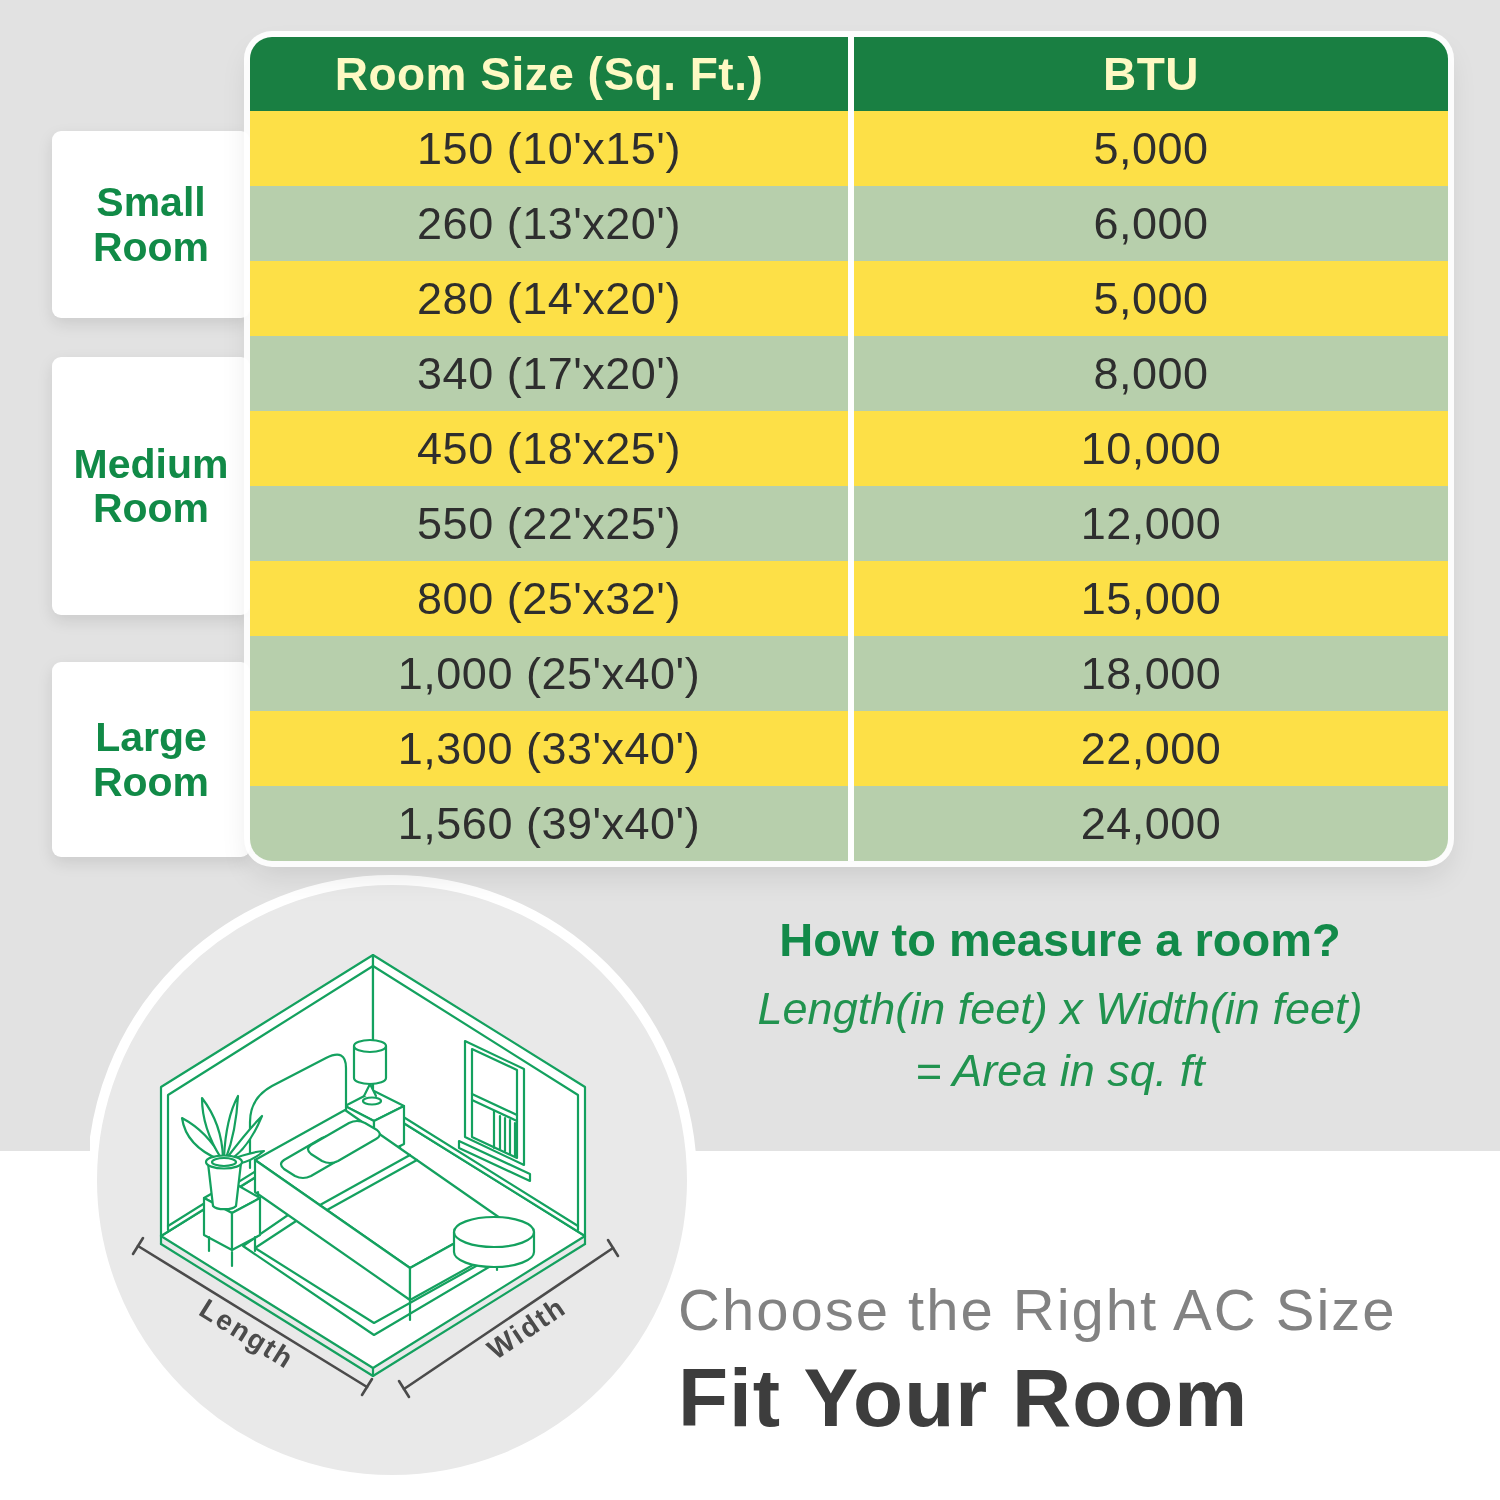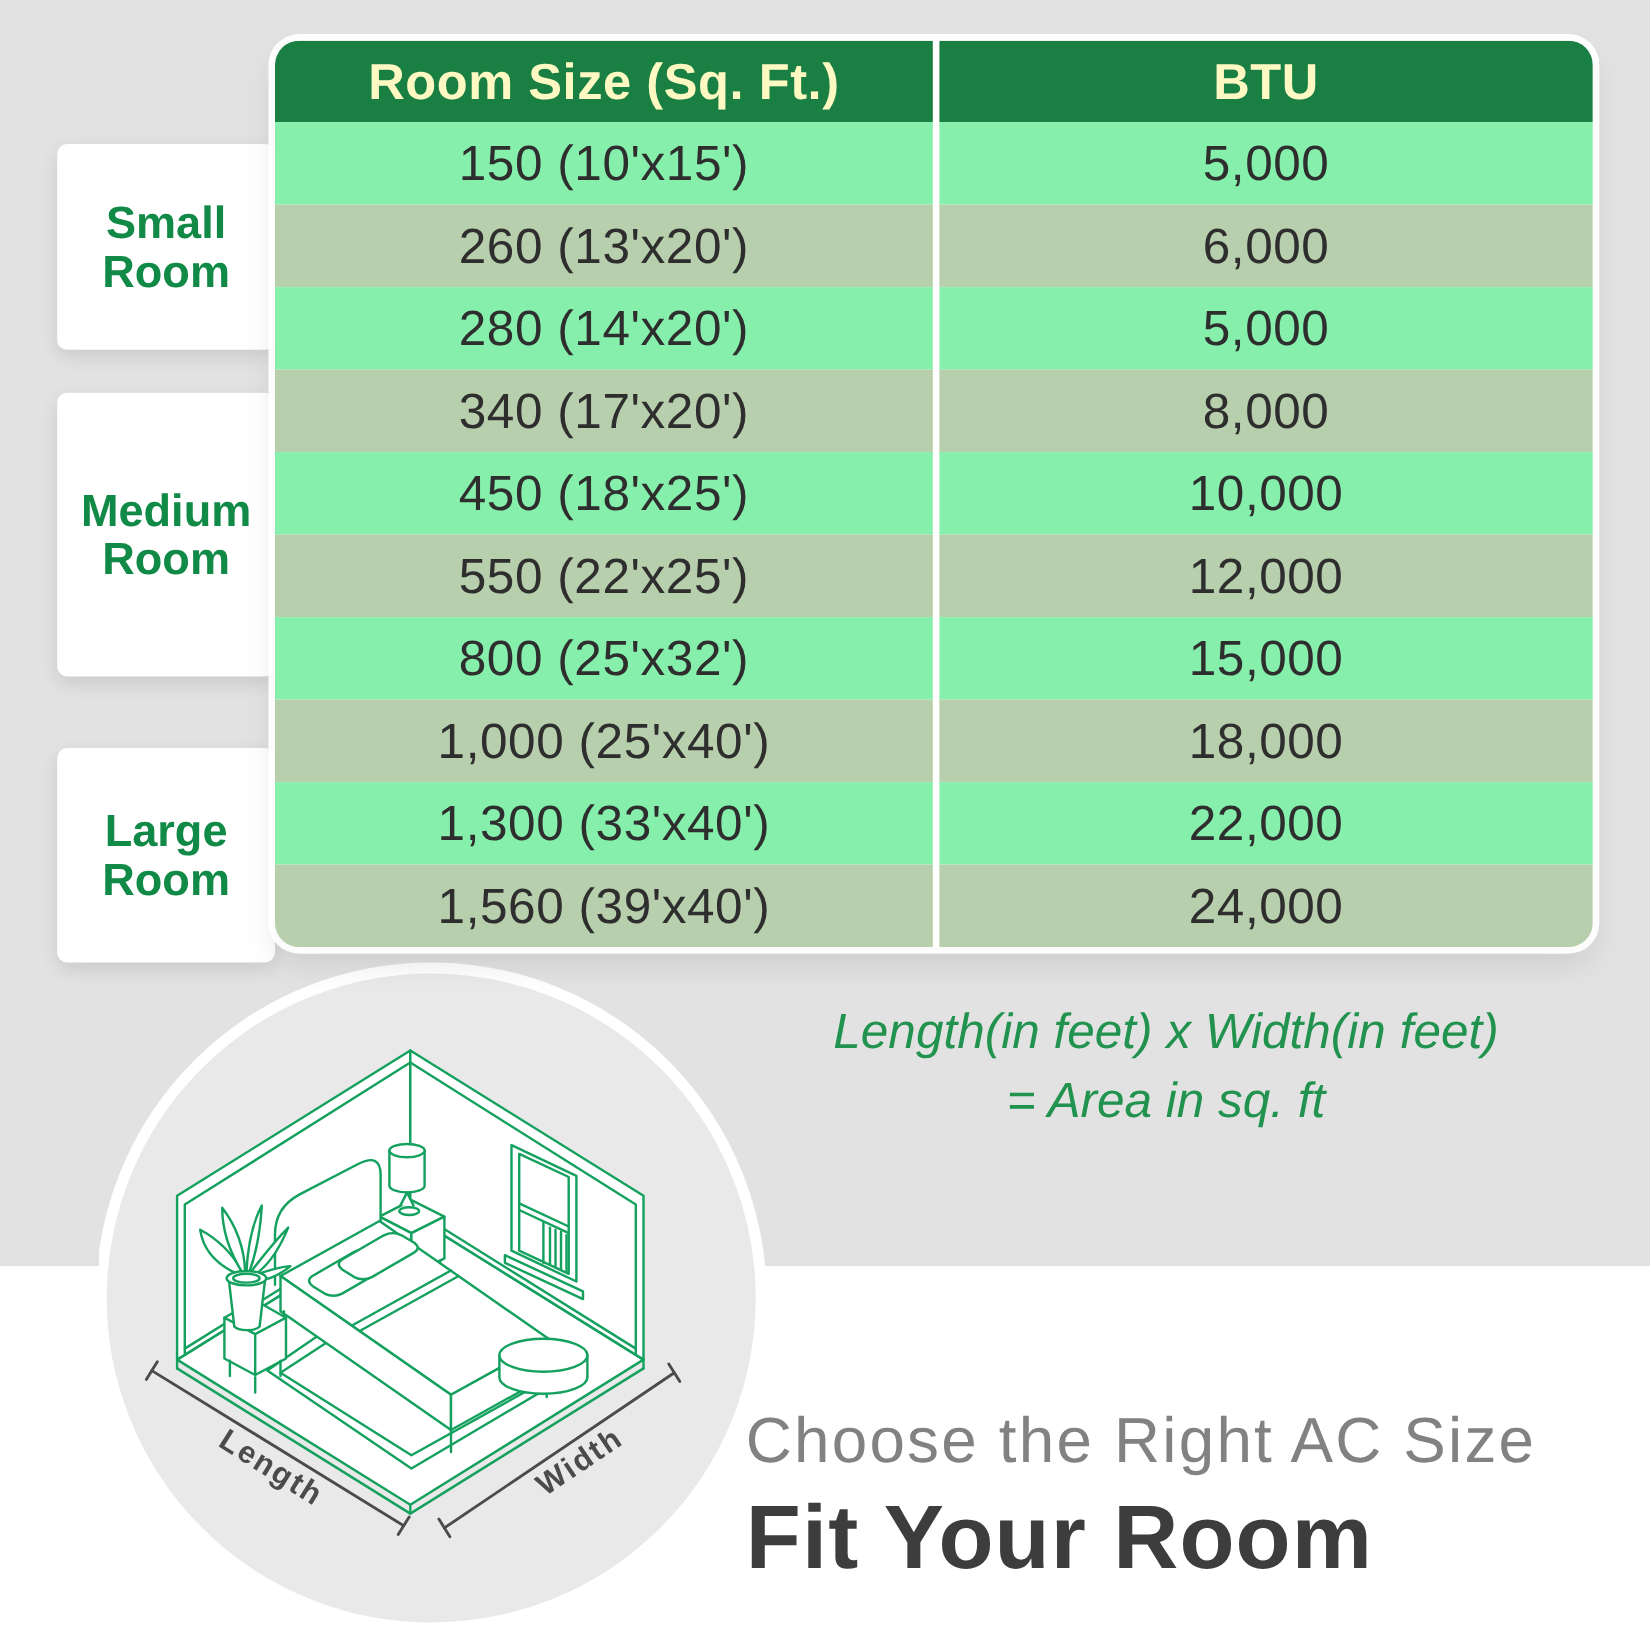--- a/index.html
+++ b/index.html
@@ -12,34 +12,34 @@
   
   .btu-table{
     position:absolute;left:250px;top:37px;width:1198px;height:824px;
     display:grid;grid-template-columns:598px 594px;grid-template-rows:74px repeat(10,75px);
     column-gap:6px;background:#ffffff;border-radius:22px;overflow:hidden;
     box-shadow:0 0 0 6px rgba(255,255,255,.92),0 14px 30px rgba(0,0,0,.10);
     z-index:3;
   }
   .cell{display:flex;align-items:center;justify-content:center;}
   .th{background:#197f42;color:#fef9c3;font-weight:bold;font-size:46px;letter-spacing:.5px;}
-  .light{background:#86efac;}
+  .light{background:#fde047;}
   .dark{background:#b7cfac;}
   .td{color:#2e2e2e;font-size:45px;letter-spacing:.5px;}
 
   
   .cat-card{
     position:absolute;left:52px;width:198px;background:#ffffff;border-radius:9px;
     display:flex;align-items:center;justify-content:center;text-align:center;
     box-shadow:0 6px 16px rgba(0,0,0,.10);z-index:2;
   }
   .cat-card .lbl{color:#118a47;font-weight:bold;font-size:41px;line-height:1.08;}
   .cat-small{top:131px;height:187px;}
   .cat-medium{top:357px;height:258px;}
-  .cat-large{top:680px;height:195px;}
+  .cat-large{top:662px;height:195px;}
 
   
   .measure{position:absolute;left:640px;top:912px;width:840px;text-align:center;z-index:2;}
   .measure-title{color:#128a49;font-weight:bold;font-size:47px;margin:0 0 16px 0;}
   .measure-line{color:#21934f;font-size:45px;margin:0 0 10px 0;font-style:italic;}
 
   
   .footer{position:absolute;left:678px;top:1276px;z-index:2;}
   .footer-subtitle{color:#828282;font-size:58px;letter-spacing:2px;margin:0;}
   .footer-title{color:#3d3d3d;font-weight:bold;font-size:82px;letter-spacing:1px;margin:8px 0 0 0;}
@@ -203,20 +203,21 @@
         <line x1="314" y1="519" x2="523" y2="378"></line>
         <line x1="309" y1="511" x2="319" y2="527"></line>
         <line x1="518" y1="370" x2="528" y2="386"></line>
       </g>
     </g>
     <text transform="translate(152,472) rotate(32)" text-anchor="middle" font-size="28" font-weight="bold" fill="#4b4b4b" letter-spacing="2">Length</text>
     <text transform="translate(442,466) rotate(-34)" text-anchor="middle" font-size="28" font-weight="bold" fill="#4b4b4b" letter-spacing="2">Width</text>
   </svg>
 
   <div class="measure">
+    <p class="measure-title">How to measure a room?</p>
     <p class="measure-line">Length(in feet) x Width(in feet)</p>
     <p class="measure-line">= Area in sq. ft</p>
   </div>
 
   <div class="footer">
     <p class="footer-subtitle">Choose the Right AC Size</p>
     <p class="footer-title">Fit Your Room</p>
   </div>
 </div>
 

